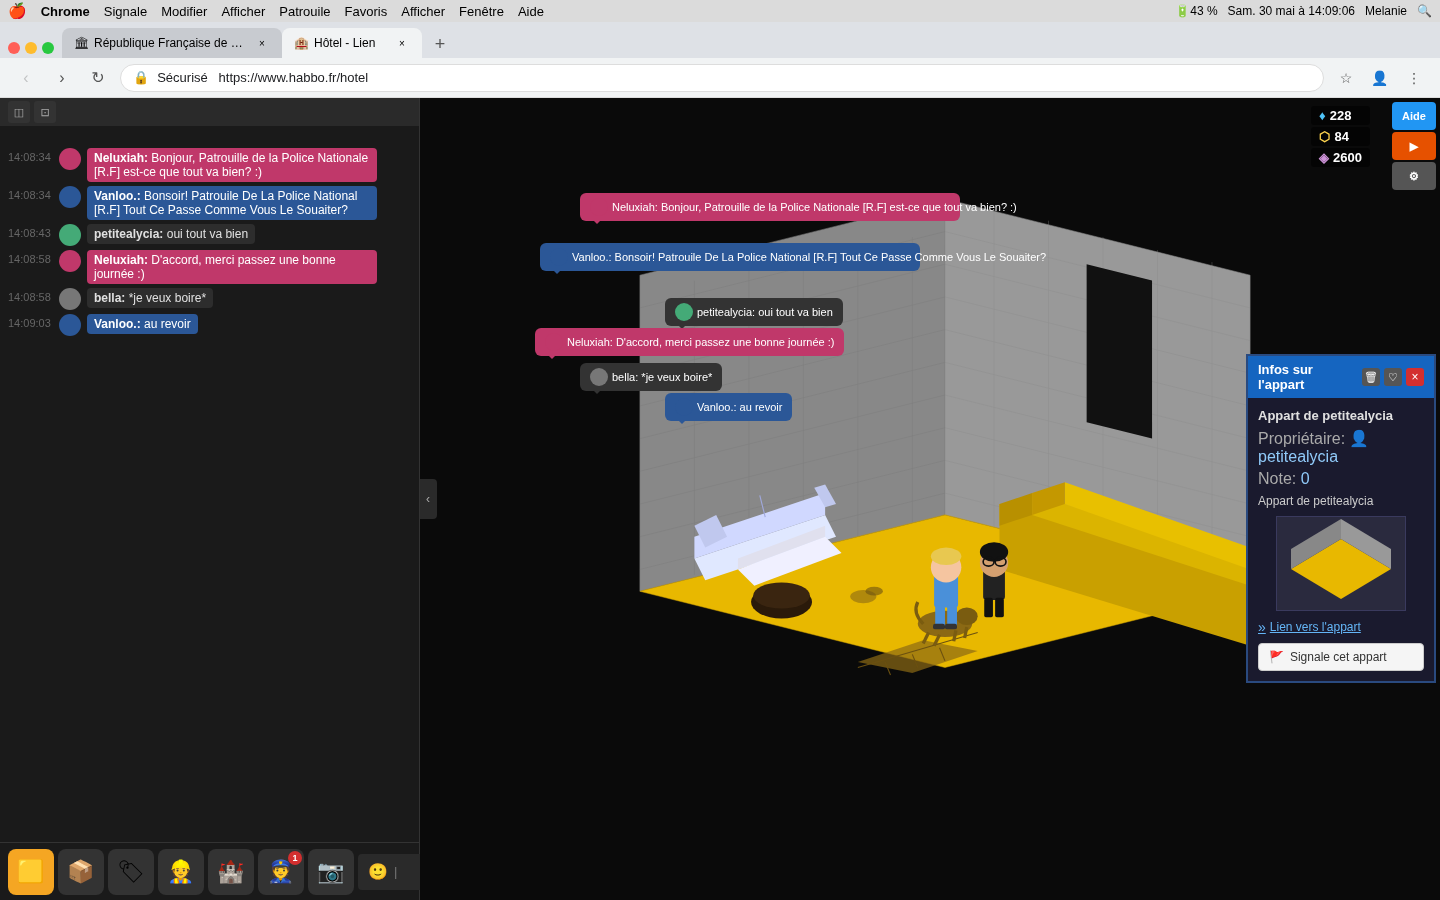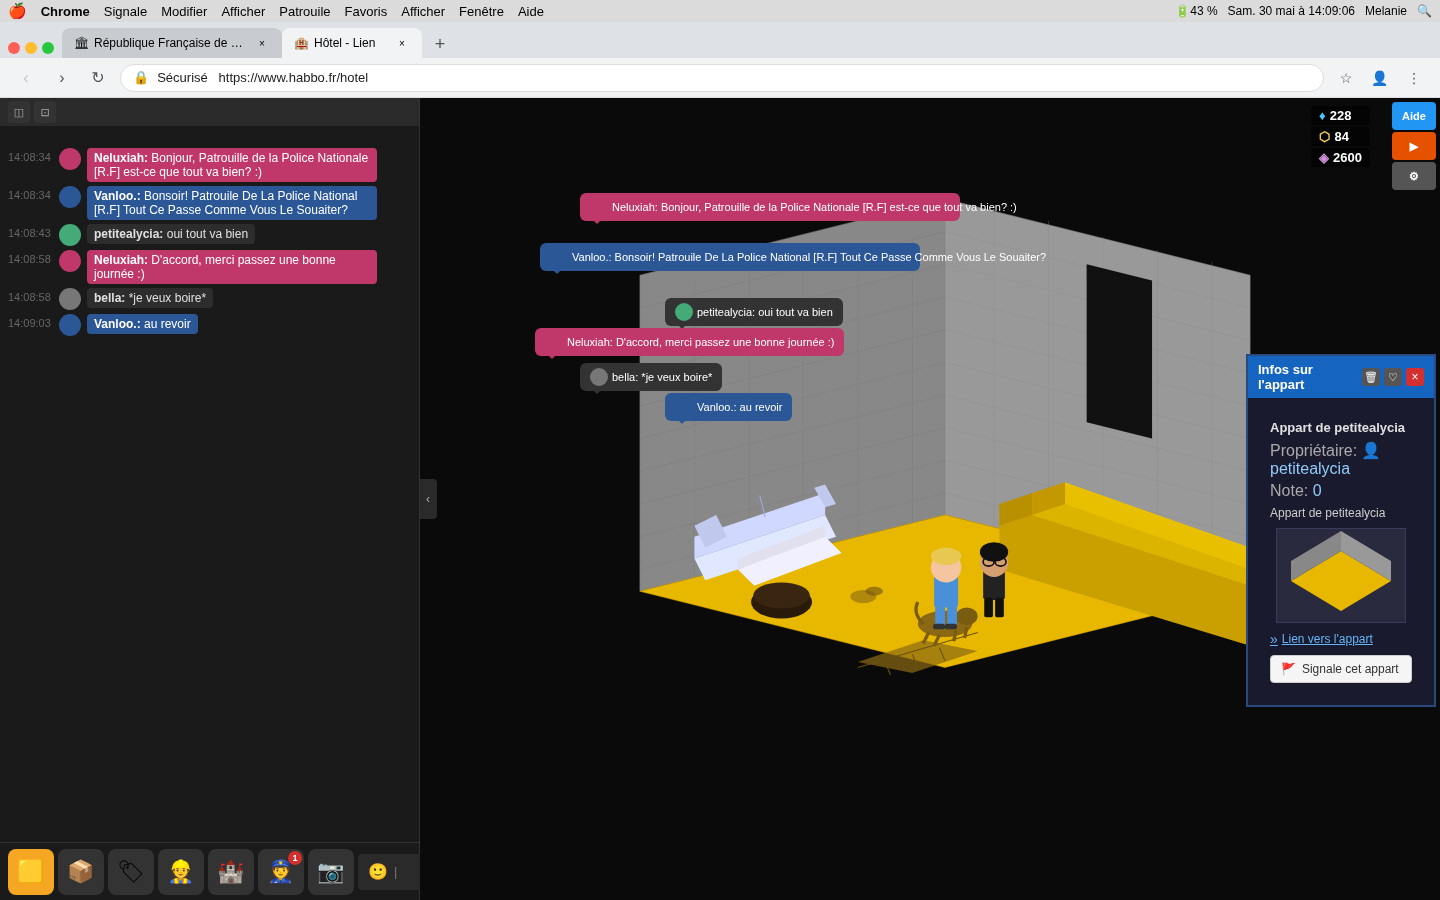--- a/index.html
+++ b/index.html
@@ -152,21 +152,21 @@
     }
     #room-info-header {
       background: #1565c0; padding: 6px 10px; display: flex; align-items: center;
       justify-content: space-between;
     }
     #room-info-header span { color: white; font-size: 13px; font-weight: 600; }
     #room-info-close {
       width: 18px; height: 18px; background: #d32f2f; border-radius: 3px;
       display: flex; align-items: center; justify-content: center; color: white; font-size: 12px; cursor: pointer;
     }
-    #room-info-body { padding: 22px; }
+    #room-info-body { padding: 10px; }
     .room-info-title { font-size: 13px; font-weight: bold; color: #e0e0e0; margin-bottom: 6px; }
     .room-info-row { font-size: 16px; color: #aaa; margin-bottom: 4px; }
     .room-info-row span { color: #90caf9; }
     .room-preview {
       width: 130px; height: 95px; background: #2a2a3e; border: 1px solid #3a3a5e;
       margin: 8px auto; display: flex; align-items: center; justify-content: center;
     }
     .room-link {
       display: flex; align-items: center; gap: 4px; color: #64b5f6; font-size: 12px;
       cursor: pointer; margin-bottom: 8px; text-decoration: underline;

